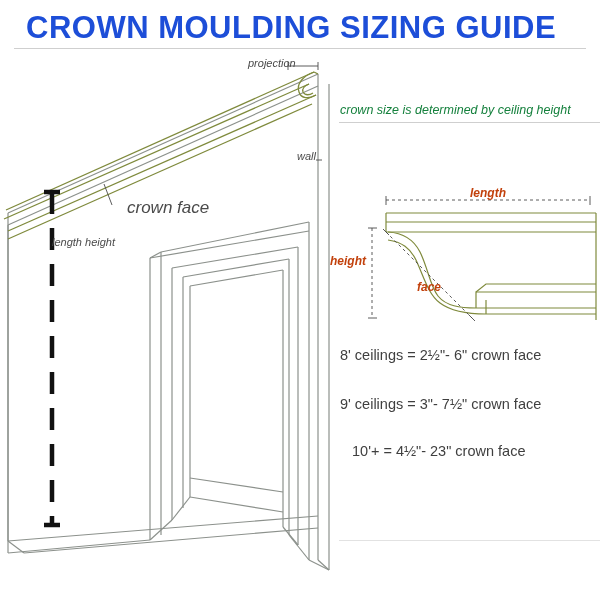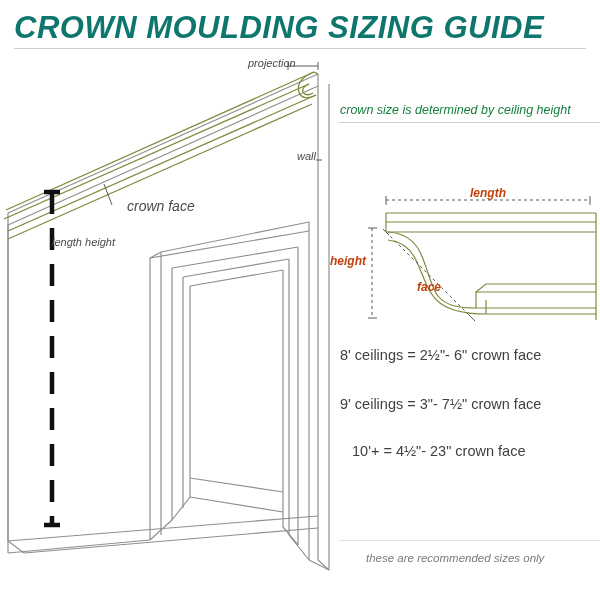--- a/index.html
+++ b/index.html
@@ -10,28 +10,27 @@
   #page {
     position: relative;
     width: 600px;
     height: 600px;
     background: #ffffff;
     font-family: "Liberation Sans", sans-serif;
     overflow: hidden;
   }
   .title {
     position: absolute;
-    left: 14px;
+    left: 26px;
     top: 10px;
     font-family: "Liberation Sans", sans-serif;
     font-size: 31px;
-    font-style: italic;
     font-weight: 700;
     letter-spacing: 0.5px;
-    color: #0f766e;
+    color: #1d4ed8;
     white-space: nowrap;
   }
   .title-rule {
     position: absolute;
     left: 14px;
     top: 48px;
     width: 572px;
     height: 1px;
     background: #cfcfcf;
   }
@@ -207,30 +206,29 @@
       <path d="M368,228 L377,228" stroke-dasharray="0"></path>
       <path d="M368,318 L377,318" stroke-dasharray="0"></path>
       <path d="M386,232 L472,318"></path>
       <path d="M383,229 L389,235" stroke-dasharray="0"></path>
       <path d="M469,315 L475,321" stroke-dasharray="0"></path>
     </g>
   </svg>
 
   <div class="lbl" style="left:248px; top:57px; font-size:11px;">projection</div>
   <div class="lbl" style="left:297px; top:150px; font-size:11px;text-align:right;">wall</div>
-  <div class="lbl" style="left:111px; top:198px; font-size:14px;padding-left:16px;">crown face</div>
+  <div class="lbl" style="left:111px; top:198px; font-size:17px;padding-left:16px;">crown face</div>
   <div class="lbl" style="left:52px; top:236px; font-size:11px;">length height</div>
 
   <div class="note-head">crown size is determined by ceiling height</div>
   <div class="note-rule"></div>
 
   <div class="lbl lbl-olive" style="left:470px; top:186px; font-size:12px; font-weight:700;">length</div>
   <div class="lbl lbl-olive" style="left:330px; top:254px; font-size:12px; font-weight:700;">height</div>
   <div class="lbl lbl-olive" style="left:393px; top:280px; font-size:12px; font-weight:700;margin-left:24px;">face</div>
 
   <div class="spec" style="left:340px; top:347px;">8' ceilings = 2½"- 6" crown face</div>
   <div class="spec" style="left:340px; top:396px;">9' ceilings = 3"- 7½" crown face</div>
   <div class="spec" style="left:352px; top:443px;">10'+ = 4½"- 23" crown face</div>
 
   <div class="footer-rule"></div>
-  <div class="footer">these are recommended sizes only</div>
 
 </div>
 
 </body></html>

